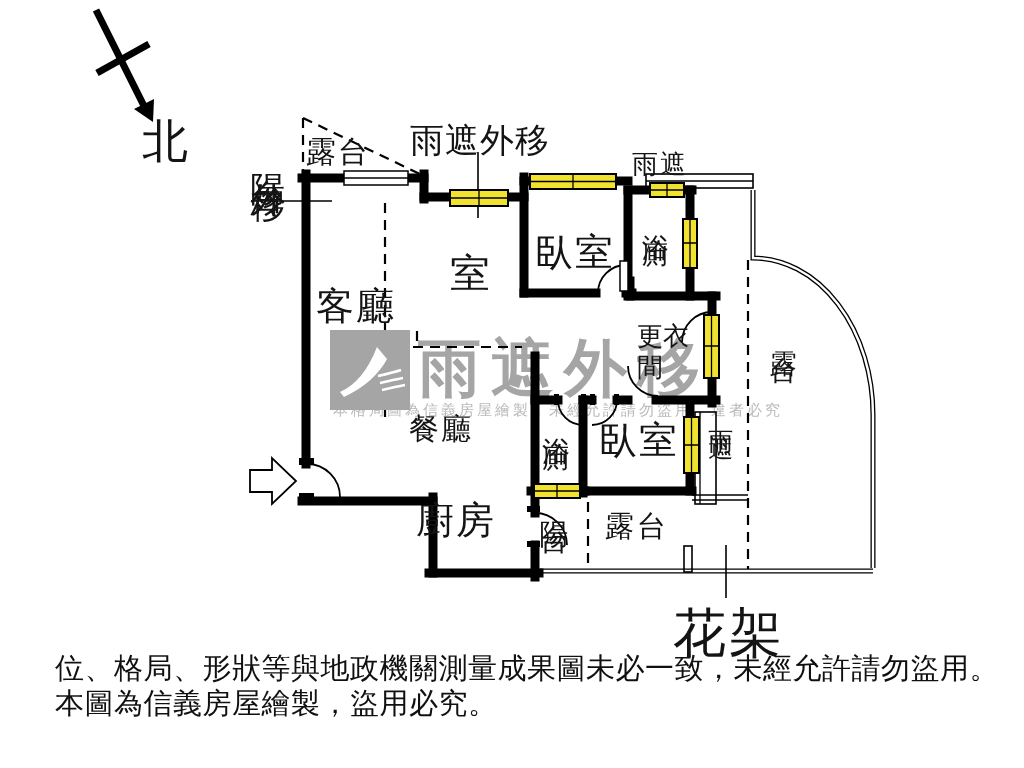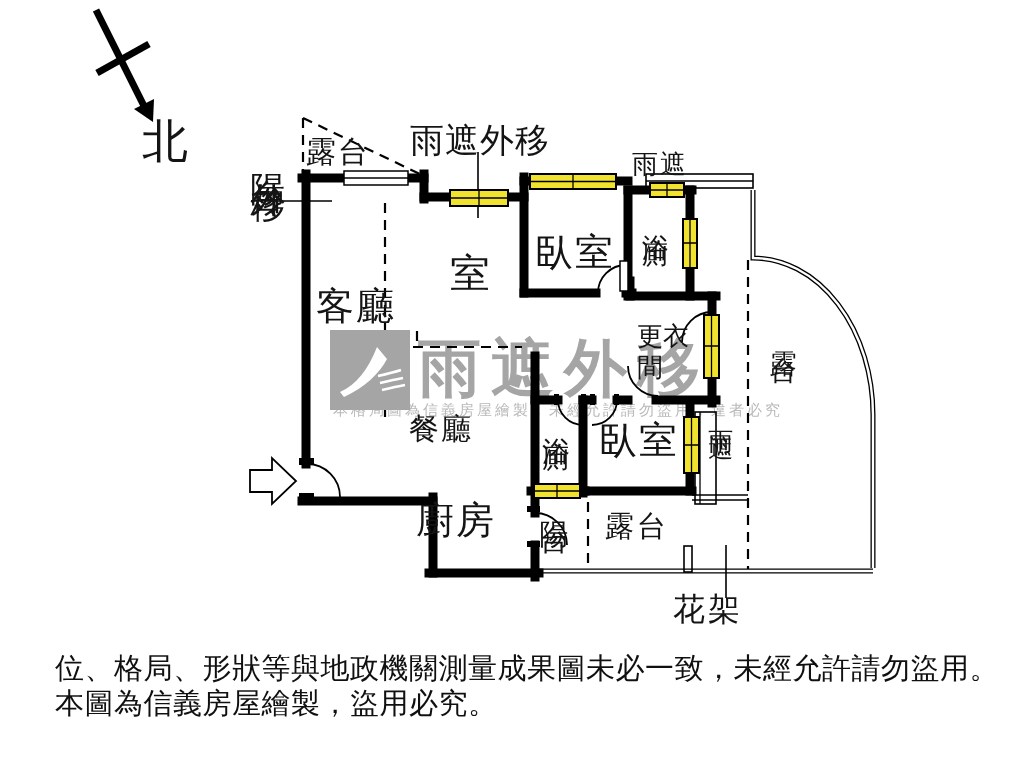--- a/index.html
+++ b/index.html
@@ -183,19 +183,19 @@
 <div class="lbl v" style="left:641px;top:213px;font-size:27px;letter-spacing:4px;">浴廁</div>
 <div class="lbl wrap2" style="left:637px;top:321px;font-size:26px;">更衣間</div>
 <div class="lbl v" style="left:769px;top:329px;font-size:27px;letter-spacing:6px;">露台</div>
 <div class="lbl" style="left:409px;top:413px;font-size:30px;letter-spacing:2px;">餐廳</div>
 <div class="lbl v" style="left:541px;top:415px;font-size:28px;letter-spacing:4px;">浴廁</div>
 <div class="lbl" style="left:599px;top:421px;font-size:38px;letter-spacing:2px;">臥室</div>
 <div class="lbl v" style="left:707px;top:411px;font-size:25px;letter-spacing:3px;">雨遮</div>
 <div class="lbl" style="left:416px;top:501px;font-size:38px;letter-spacing:2px;">廚房</div>
 <div class="lbl v" style="left:539px;top:499px;font-size:29px;letter-spacing:3px;">陽台</div>
 <div class="lbl" style="left:605px;top:511px;font-size:29px;letter-spacing:3px;">露台</div>
-<div class="lbl" style="left:673px;top:593px;font-size:32px;letter-spacing:3px;">花架</div>
+<div class="lbl" style="left:673px;top:606px;font-size:53px;letter-spacing:3px;">花架</div>
 <div class="lbl" style="left:142px;top:118px;font-size:46px;">北</div>
 
 <div id="disclaimer">
   <div>位、格局、形狀等與地政機關測量成果圖未必一致，未經允許請勿盜用。</div>
   <div>本圖為信義房屋繪製，盜用必究。</div>
 </div>
 
 </body></html>

